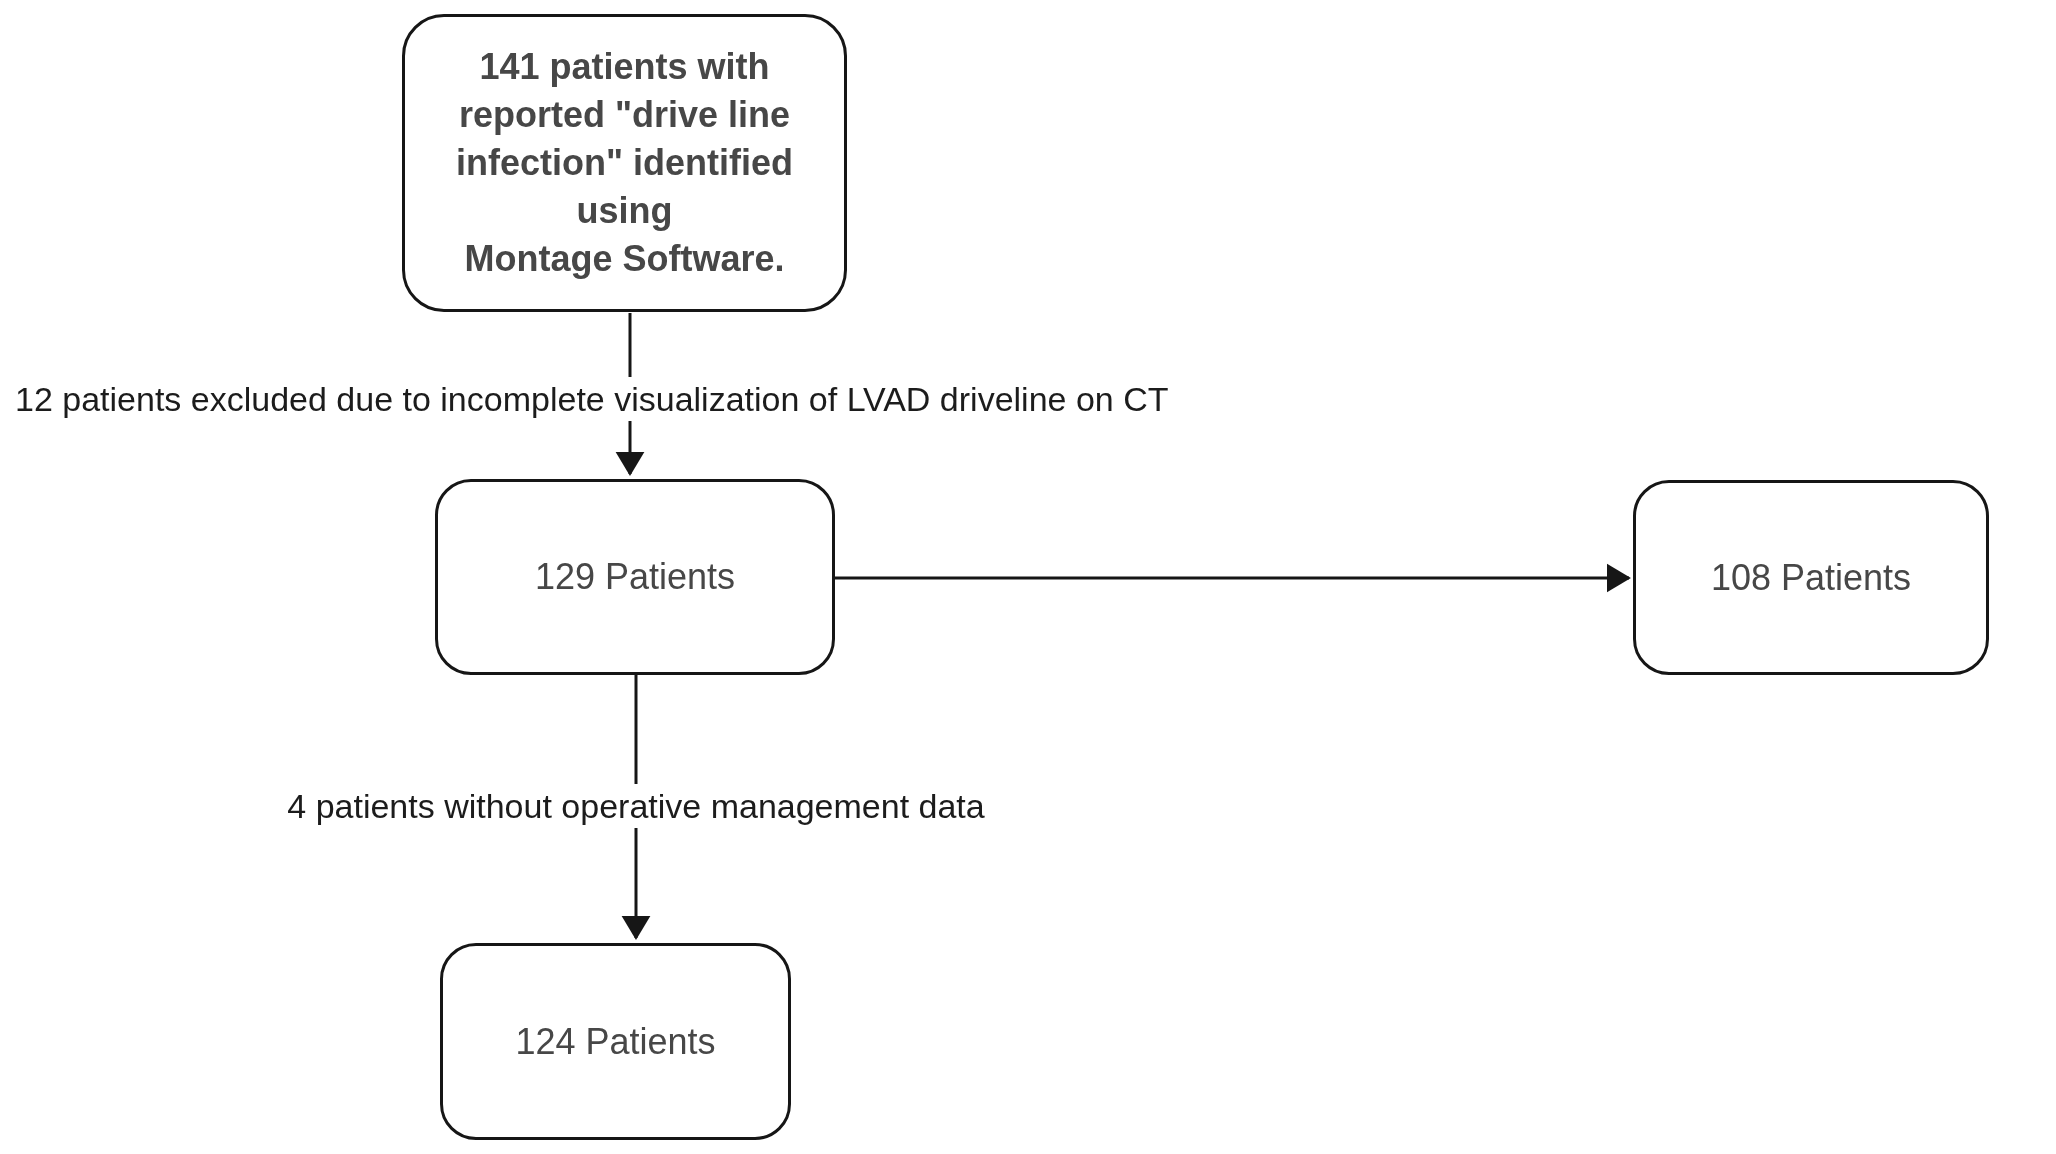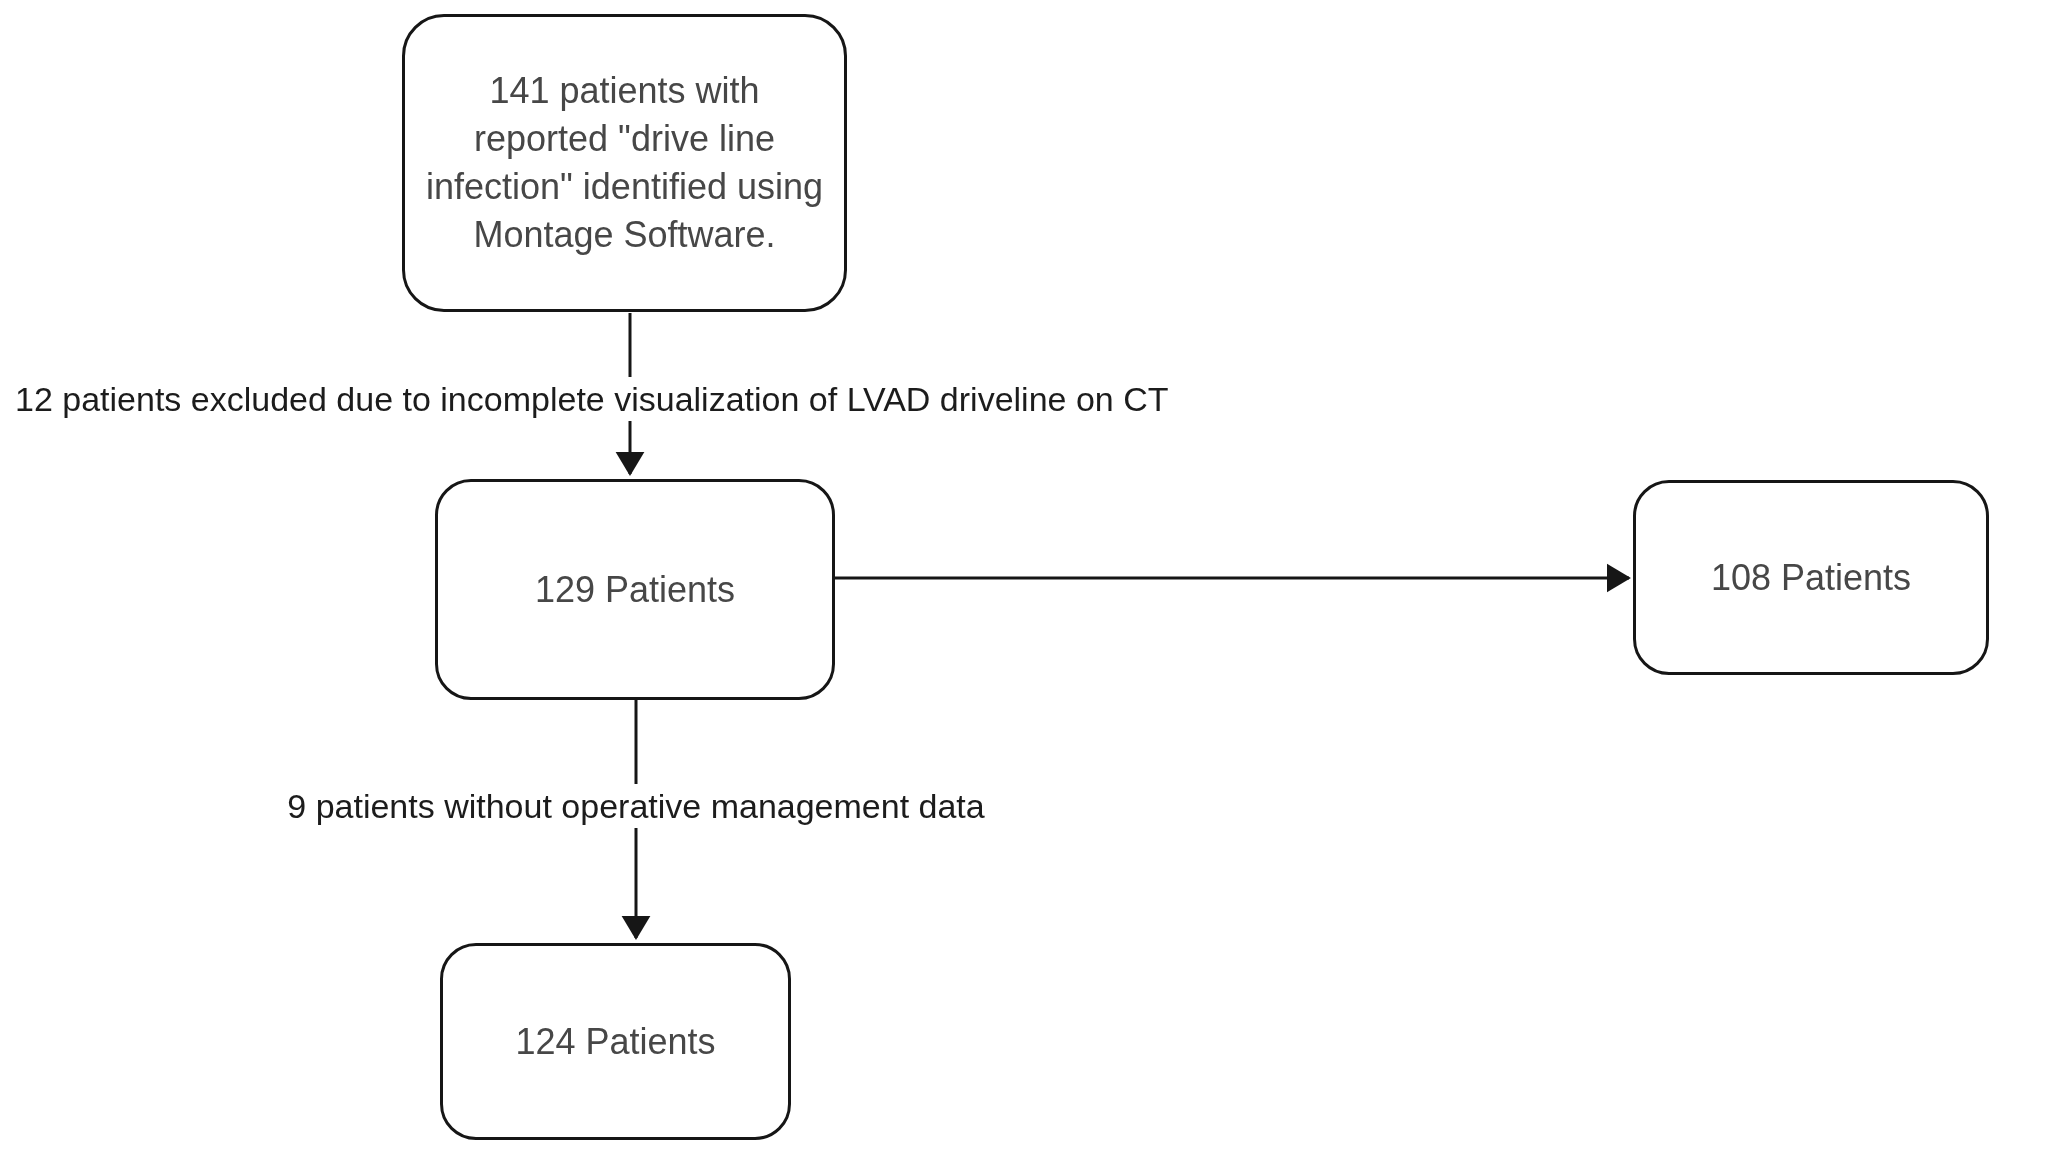--- a/index.html
+++ b/index.html
@@ -26,22 +26,22 @@
     position:absolute;z-index:2;box-sizing:border-box;
     background:var(--bg);
     border:3px solid var(--stroke);
     border-radius:36px;
     display:flex;align-items:center;justify-content:center;
     text-align:center;
     color:var(--box-text);
     font-size:36px;line-height:48px;
   }
   .node-text{white-space:pre-line;display:block;width:100%;}
-  #node-initial{left:402px;top:14px;width:445px;height:298px;border-radius:42px;}
-  #node-129{left:435px;top:479px;width:400px;height:221px;}
+  #node-initial{left:402px;top:14px;width:445px;height:298px;border-radius:42px;font-weight:bold;}
+  #node-129{left:435px;top:479px;width:400px;height:196px;}
   #node-108{left:1633px;top:480px;width:356px;height:195px;}
   #node-124{left:440px;top:943px;width:351px;height:197px;}
   .edge-label{
     position:absolute;z-index:3;
     background:var(--bg);
     color:var(--label-text);
     font-size:34px;line-height:40px;
     padding:2px 6px;
     white-space:nowrap;
   }
@@ -80,15 +80,15 @@
     <span class="node-text">108 Patients</span>
   </div>
 
   <div class="node" id="node-124">
     <span class="node-text">124 Patients</span>
   </div>
 
   <div class="edge-label" id="label-excluded-ct">12 patients excluded due to incomplete visualization of LVAD driveline on CT</div>
 
 
-  <div class="edge-label" id="label-without-operative">9 patients without operative management data</div>
+  <div class="edge-label" id="label-without-operative">4 patients without operative management data</div>
 
 </div>
 
 </body></html>

